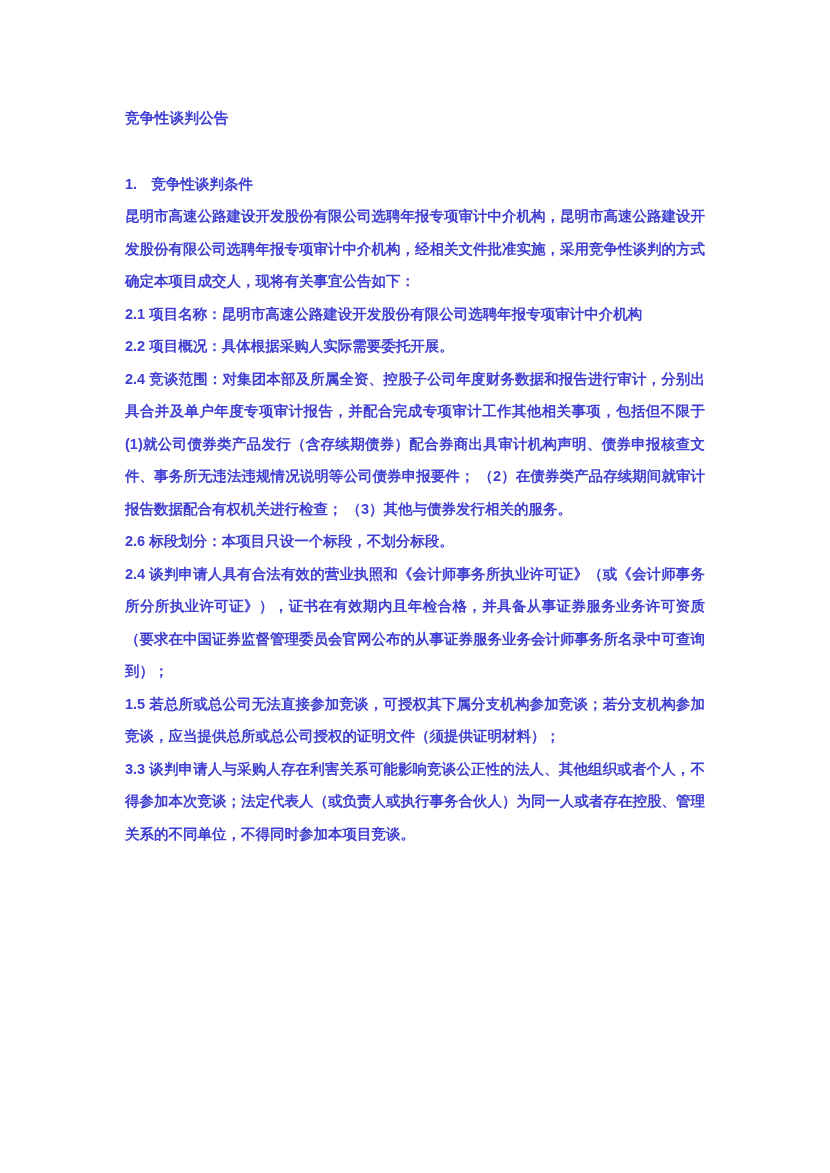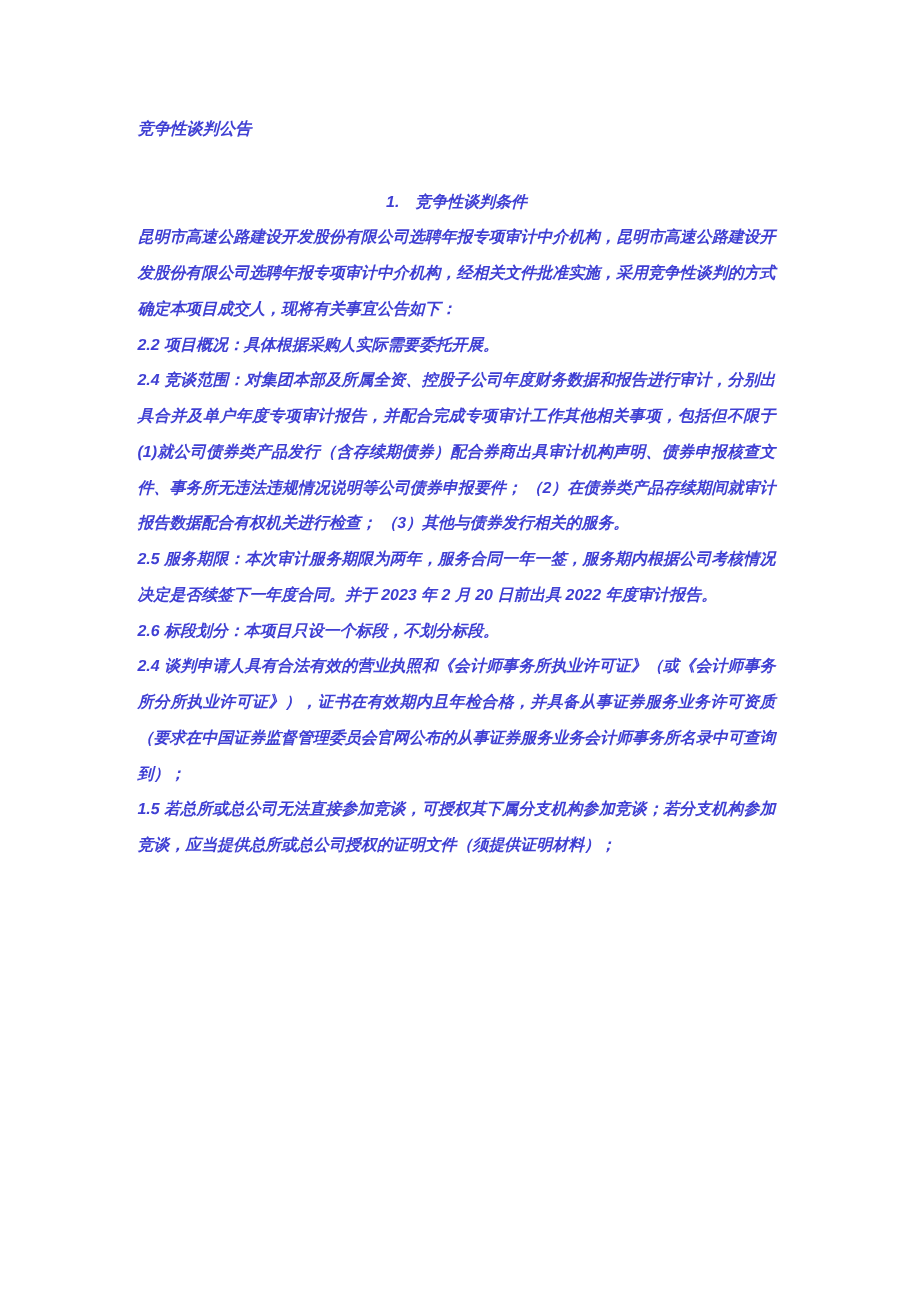--- a/index.html
+++ b/index.html
@@ -9,58 +9,58 @@
   }
   .page {
     position: relative;
     width: 830px;
     height: 931px;
     background: #ffffff;
     overflow: hidden;
     font-family: "Liberation Sans", sans-serif;
     color: #3f3fd3;
     font-weight: bold;
-    font-style: italic;
   }
   .content {
     padding: 102px 125px 0 125px;
     width: 580px;
   }
   .doc-title {
     font-size: 14.8px;
     line-height: 32.5px;
     margin: 0;
     white-space: pre-wrap;
   }
   .block {
     font-size: 14.5px;
     line-height: 32.5px;
     margin: 0;
     text-align: justify;
     white-space: pre-wrap;
     word-break: break-all;
   }
   .heading-block {
-    text-align: center;
+    text-align: left;
   }
   .first-heading {
     margin-top: 33px;
   }
 </style>
 </head>
 <body>
 
 <div class="page">
   <div class="content">
     <p class="doc-title">竞争性谈判公告</p>
 
     <p class="block heading-block first-heading">1.　竞争性谈判条件</p>
     <p class="block">昆明市高速公路建设开发股份有限公司选聘年报专项审计中介机构，昆明市高速公路建设开发股份有限公司选聘年报专项审计中介机构，经相关文件批准实施，采用竞争性谈判的方式确定本项目成交人，现将有关事宜公告如下：</p>
 
+    <p class="block">2.1 项目名称：昆明市高速公路建设开发股份有限公司选聘年报专项审计中介机构</p>
     <p class="block">2.2 项目概况：具体根据采购人实际需要委托开展。</p>
     <p class="block">2.4 竞谈范围：对集团本部及所属全资、控股子公司年度财务数据和报告进行审计，分别出具合并及单户年度专项审计报告，并配合完成专项审计工作其他相关事项，包括但不限于(1)就公司债券类产品发行（含存续期债券）配合券商出具审计机构声明、债券申报核查文件、事务所无违法违规情况说明等公司债券申报要件； （2）在债券类产品存续期间就审计报告数据配合有权机关进行检查； （3）其他与债券发行相关的服务。</p>
-    <p class="block">2.5 服务期限：本次审计服务期限为两年，服务合同一年一签，服务期内根据公司考核情况决定是否续签下一年度合同。并于 2023 年 2 月 20 日前出具 2022 年度审计报告。</p>
     <p class="block">2.6 标段划分：本项目只设一个标段，不划分标段。</p>
 
     <p class="block">2.4 谈判申请人具有合法有效的营业执照和《会计师事务所执业许可证》（或《会计师事务所分所执业许可证》），证书在有效期内且年检合格，并具备从事证券服务业务许可资质（要求在中国证券监督管理委员会官网公布的从事证券服务业务会计师事务所名录中可查询到）；</p>
     <p class="block">1.5 若总所或总公司无法直接参加竞谈，可授权其下属分支机构参加竞谈；若分支机构参加竞谈，应当提供总所或总公司授权的证明文件（须提供证明材料）；</p>
+    <p class="block">3.3 谈判申请人与采购人存在利害关系可能影响竞谈公正性的法人、其他组织或者个人，不得参加本次竞谈；法定代表人（或负责人或执行事务合伙人）为同一人或者存在控股、管理关系的不同单位，不得同时参加本项目竞谈。</p>
   </div>
 </div>
 
 </body></html>

